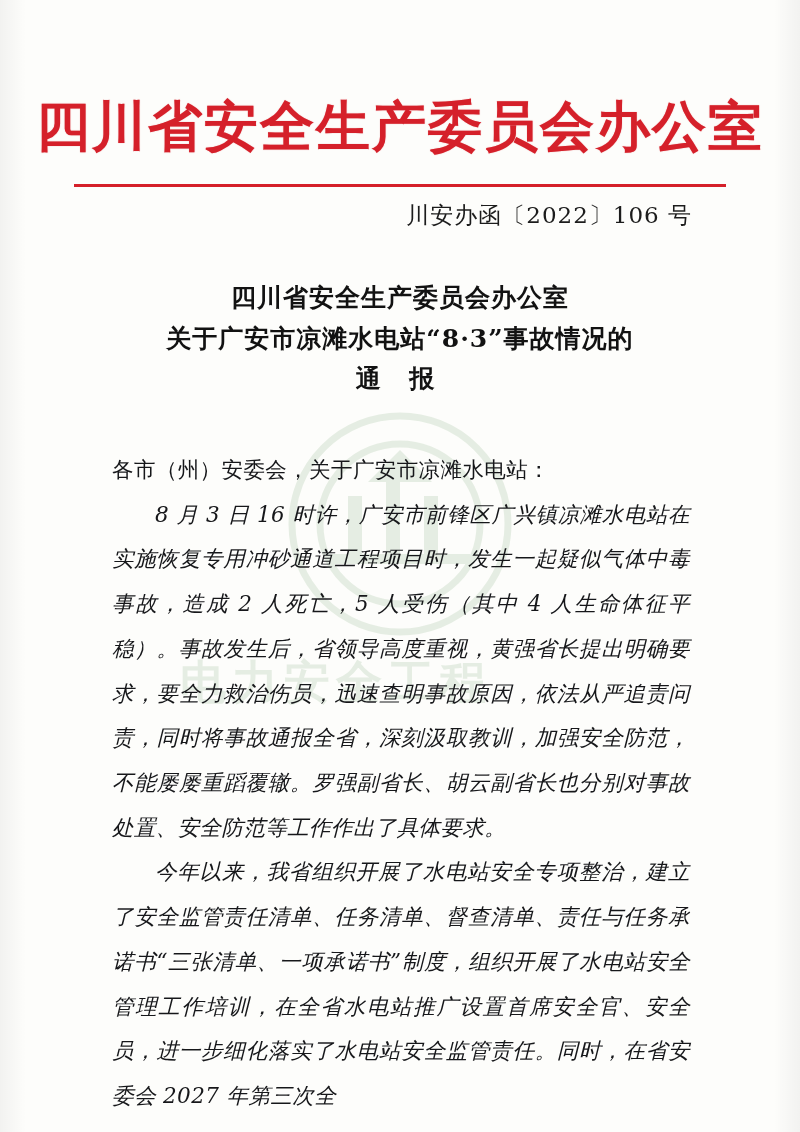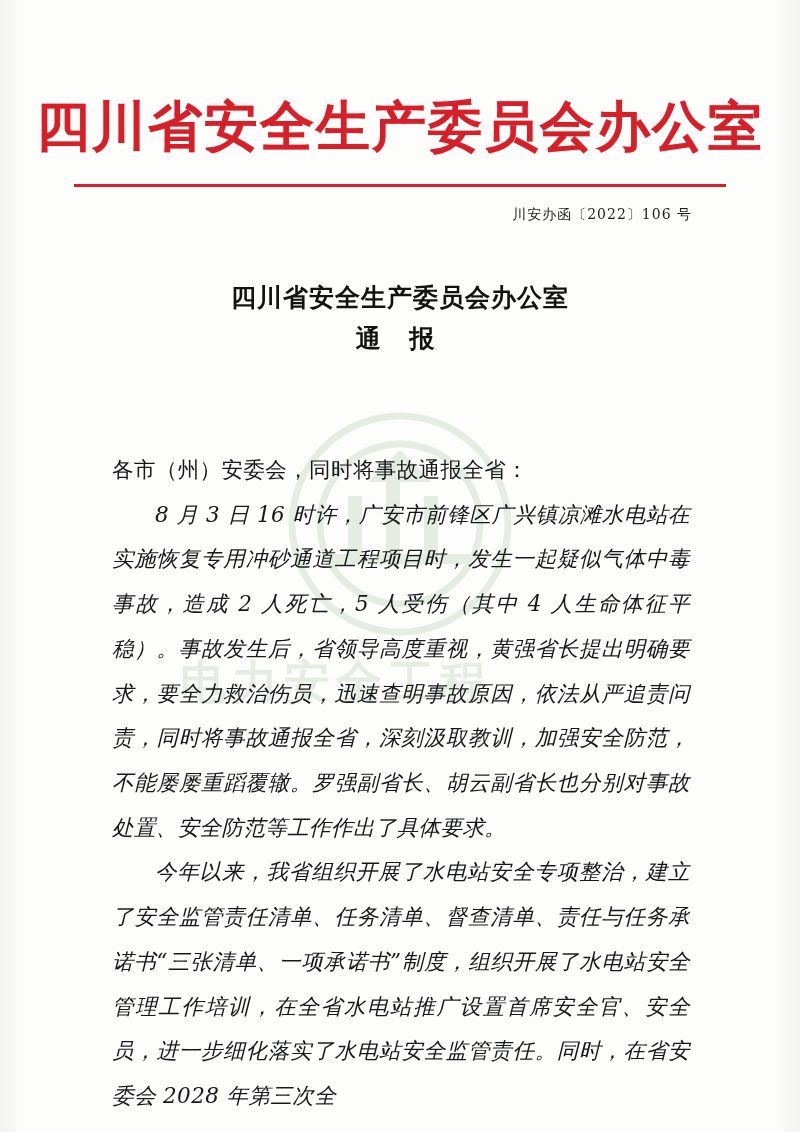--- a/index.html
+++ b/index.html
@@ -36,23 +36,23 @@
     line-height: 1.12;
     color: #d5202a;
     letter-spacing: 2px;
     white-space: nowrap;
     text-shadow: 0 0 1px rgba(213,32,42,0.5);
   }
 
   
   .doc-number {
     position: absolute;
-    top: 206px;
+    top: 200px;
     right: 108px;
-    font-size: 14px;
+    font-size: 23px;
     color: #1c1c1c;
     letter-spacing: 1px;
     font-family: "DejaVu Serif", "Liberation Serif", serif;
   }
 
   
   .red-rule {
     position: absolute;
     top: 184px;
     left: 74px;
@@ -148,20 +148,21 @@
   <div class="masthead">
     <div class="masthead-title">四川省安全生产委员会办公室</div>
   </div>
 
   <div class="red-rule"></div>
 
   <div class="doc-number">川安办函〔2022〕106 号</div>
 
   <div class="title-block">
     <span class="title-line">四川省安全生产委员会办公室</span>
+    <span class="title-line">关于广安市凉滩水电站“8·3”事故情况的</span>
     <span class="title-line spread">通  报</span>
   </div>
 
   <div class="watermark">
     <svg width="440" height="330" viewBox="0 0 440 330" xmlns="http://www.w3.org/2000/svg">
       <g fill="none" stroke="#6f9f6a" stroke-width="7">
         <circle cx="220" cy="120" r="108"></circle>
         <circle cx="220" cy="120" r="80"></circle>
       </g>
       <g fill="#6f9f6a">
@@ -169,18 +170,18 @@
         <rect x="168" y="92" width="14" height="58"></rect>
         <rect x="206" y="70" width="14" height="80"></rect>
         <rect x="244" y="92" width="14" height="58"></rect>
         <polygon points="220,46 252,78 188,78"></polygon>
       </g>
     </svg>
     <div class="wm-text">电力安全工程</div>
   </div>
 
   <div class="body-text">
-    <p>各市（州）安委会，同时将事故通报全省：</p>
+    <p>各市（州）安委会，关于广安市凉滩水电站：</p>
     <p class="indent">8 月 3 日 16 时许，广安市前锋区广兴镇凉滩水电站在实施恢复专用冲砂通道工程项目时，发生一起疑似气体中毒事故，造成 2 人死亡，5 人受伤（其中 4 人生命体征平稳）。事故发生后，省领导高度重视，黄强省长提出明确要求，要全力救治伤员，迅速查明事故原因，依法从严追责问责，同时将事故通报全省，深刻汲取教训，加强安全防范，不能屡屡重蹈覆辙。罗强副省长、胡云副省长也分别对事故处置、安全防范等工作作出了具体要求。</p>
-    <p class="indent">今年以来，我省组织开展了水电站安全专项整治，建立了安全监管责任清单、任务清单、督查清单、责任与任务承诺书“三张清单、一项承诺书”制度，组织开展了水电站安全管理工作培训，在全省水电站推广设置首席安全官、安全员，进一步细化落实了水电站安全监管责任。同时，在省安委会 2028 年第三次全</p>
+    <p class="indent">今年以来，我省组织开展了水电站安全专项整治，建立了安全监管责任清单、任务清单、督查清单、责任与任务承诺书“三张清单、一项承诺书”制度，组织开展了水电站安全管理工作培训，在全省水电站推广设置首席安全官、安全员，进一步细化落实了水电站安全监管责任。同时，在省安委会 2027 年第三次全</p>
   </div>
 
 </div>
 
 </body></html>

